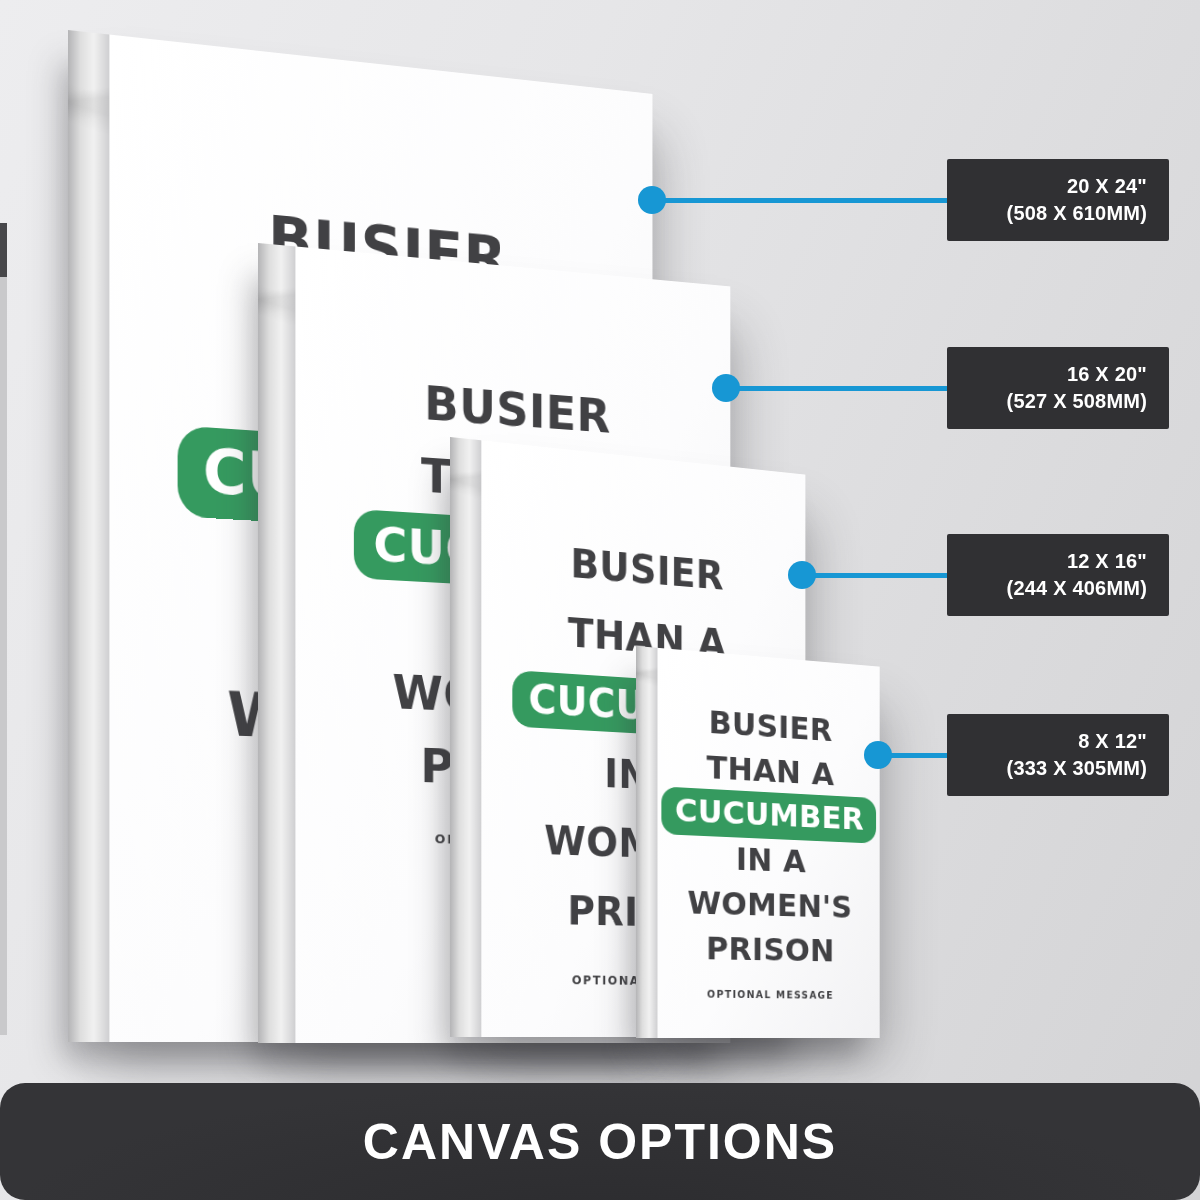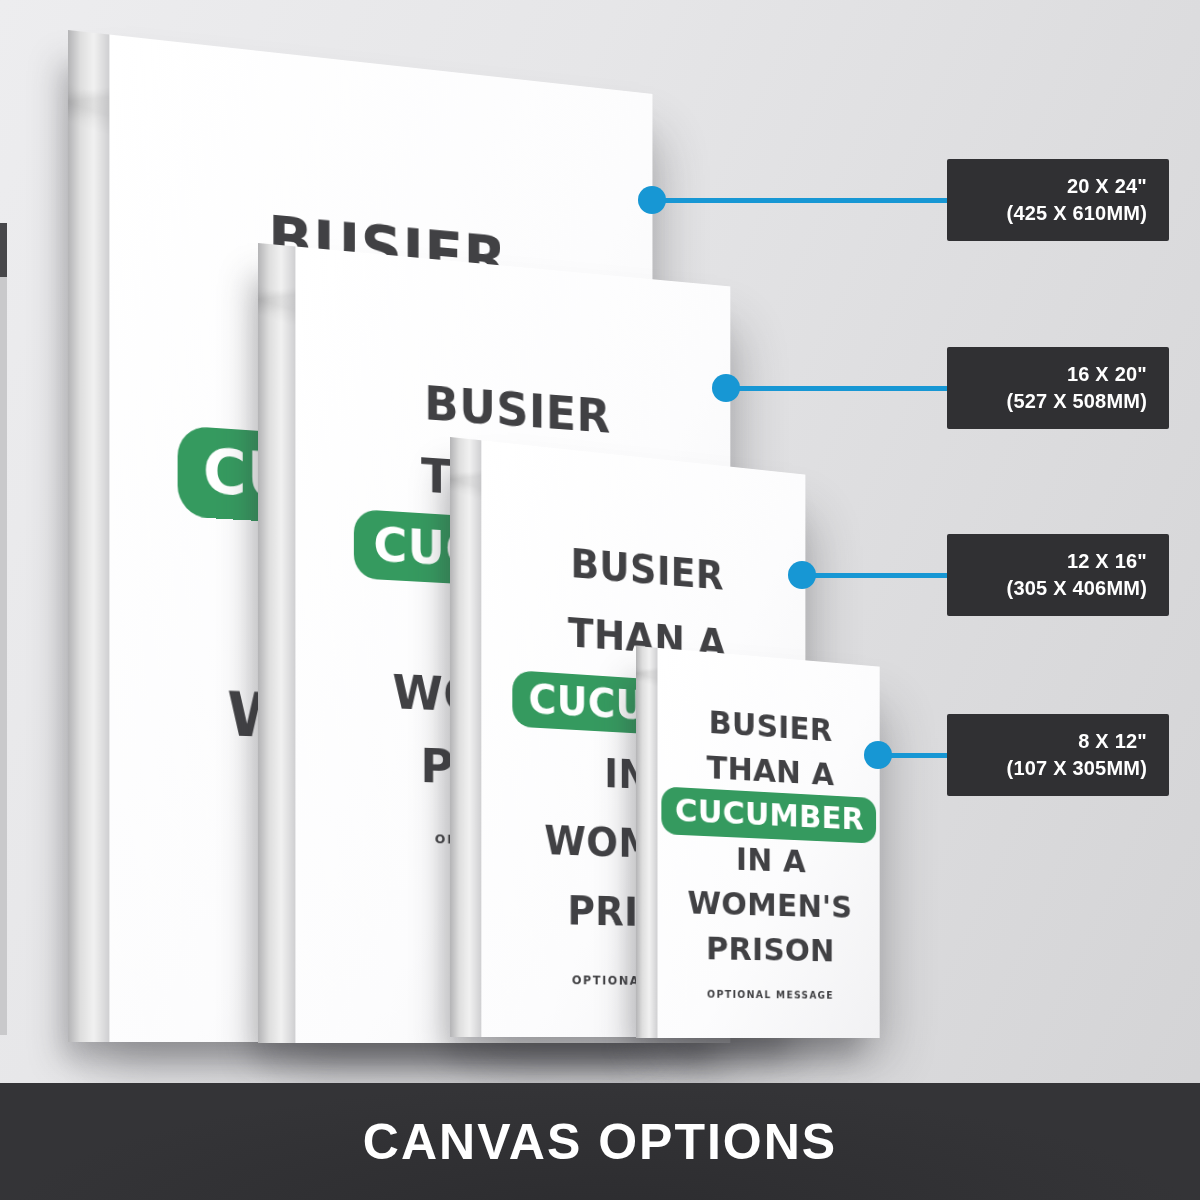--- a/index.html
+++ b/index.html
@@ -75,21 +75,21 @@
   .dot2{left:712px;top:374px;}
   .dot3{left:788px;top:561px;}
   .dot4{left:864px;top:741px;}
   
   .sliver-dark{position:absolute;left:0;top:223px;width:7px;height:54px;background:#47474a;z-index:0;}
   .sliver-light{position:absolute;left:0;top:277px;width:7px;height:758px;background:#c9c9cb;z-index:0;}
   .banner{
     position:absolute;left:0;top:1083px;width:100%;height:117px;z-index:12;
     background:radial-gradient(ellipse at 50% 120%,#2c2c2f 0%,#343437 70%);
     display:flex;align-items:center;justify-content:center;
-    color:#ffffff;font-weight:bold;font-size:50px;letter-spacing:2px;
+    color:#ffffff;font-weight:bold;font-size:50px;letter-spacing:2px;border-radius:25px;
   }
 </style>
 </head>
 <body>
 
 <div id="stage">
 
   <div class="sliver-dark"></div>
   <div class="sliver-light"></div>
 
@@ -159,48 +159,48 @@
         <div class="q-line q-footer">OPTIONAL MESSAGE</div>
       </div>
     </div>
   </div>
 
   <div class="connector">
     <div class="conn-line line1"></div>
     <div class="conn-dot dot1"></div>
     <div class="label-box ln1">
       <div>20 X 24"</div>
-      <div>(425 X 610MM)</div>
+      <div>(508 X 610MM)</div>
     </div>
   </div>
 
   <div class="connector">
     <div class="conn-line line2"></div>
     <div class="conn-dot dot2"></div>
     <div class="label-box ln2">
       <div>16 X 20"</div>
       <div>(527 X 508MM)</div>
     </div>
   </div>
 
   <div class="connector">
     <div class="conn-line line3"></div>
     <div class="conn-dot dot3"></div>
     <div class="label-box ln3">
       <div>12 X 16"</div>
-      <div>(305 X 406MM)</div>
+      <div>(244 X 406MM)</div>
     </div>
   </div>
 
   <div class="connector">
     <div class="conn-line line4"></div>
     <div class="conn-dot dot4"></div>
     <div class="label-box ln4">
       <div>8 X 12"</div>
-      <div>(107 X 305MM)</div>
+      <div>(333 X 305MM)</div>
     </div>
   </div>
 
   <div class="banner">
     <span>CANVAS OPTIONS</span>
   </div>
 
 </div>
 
 </body></html>

